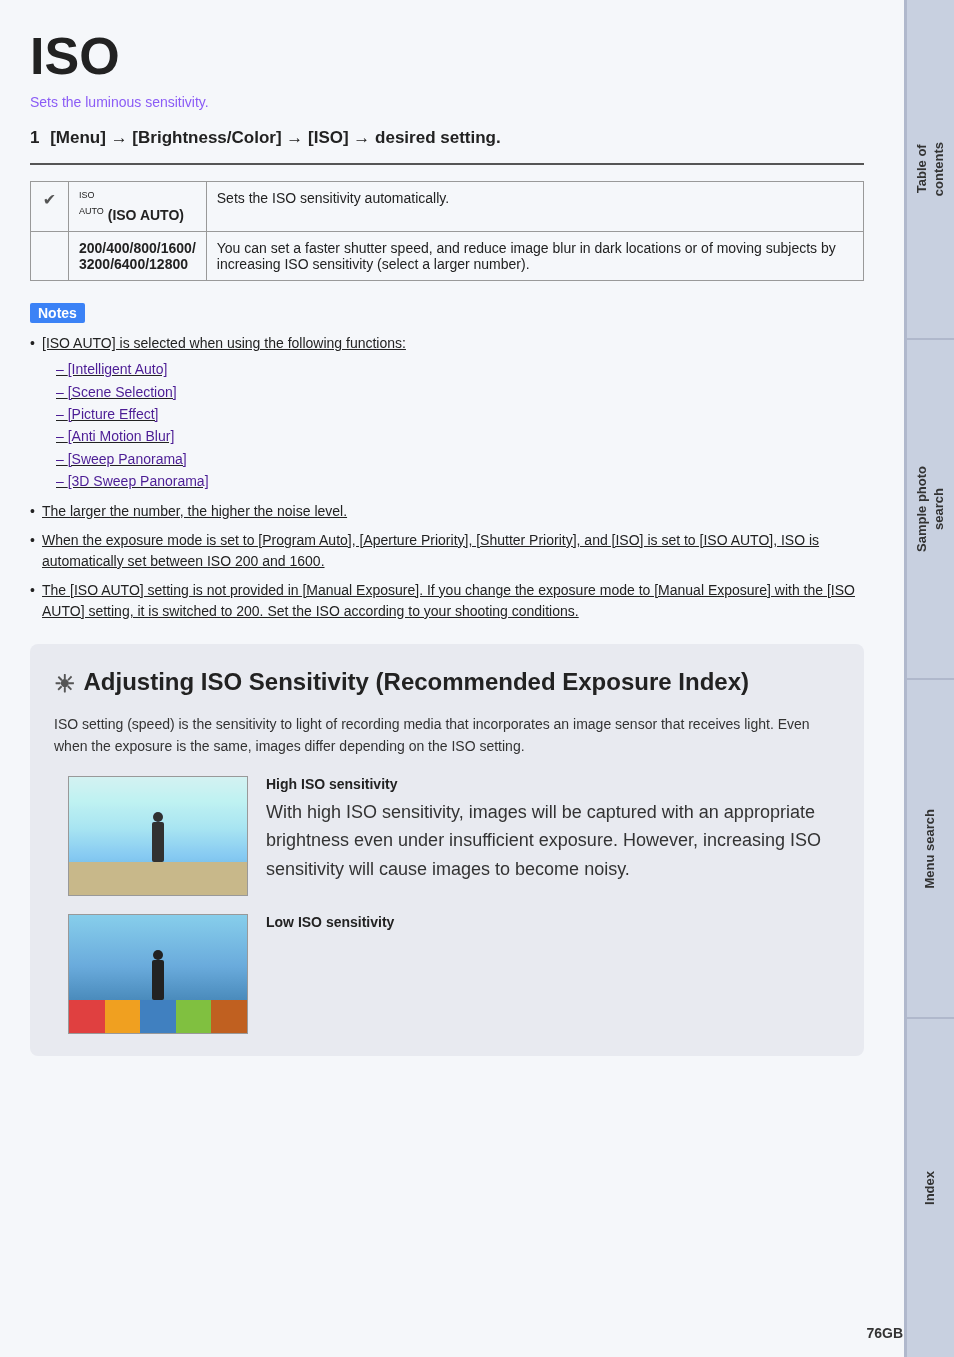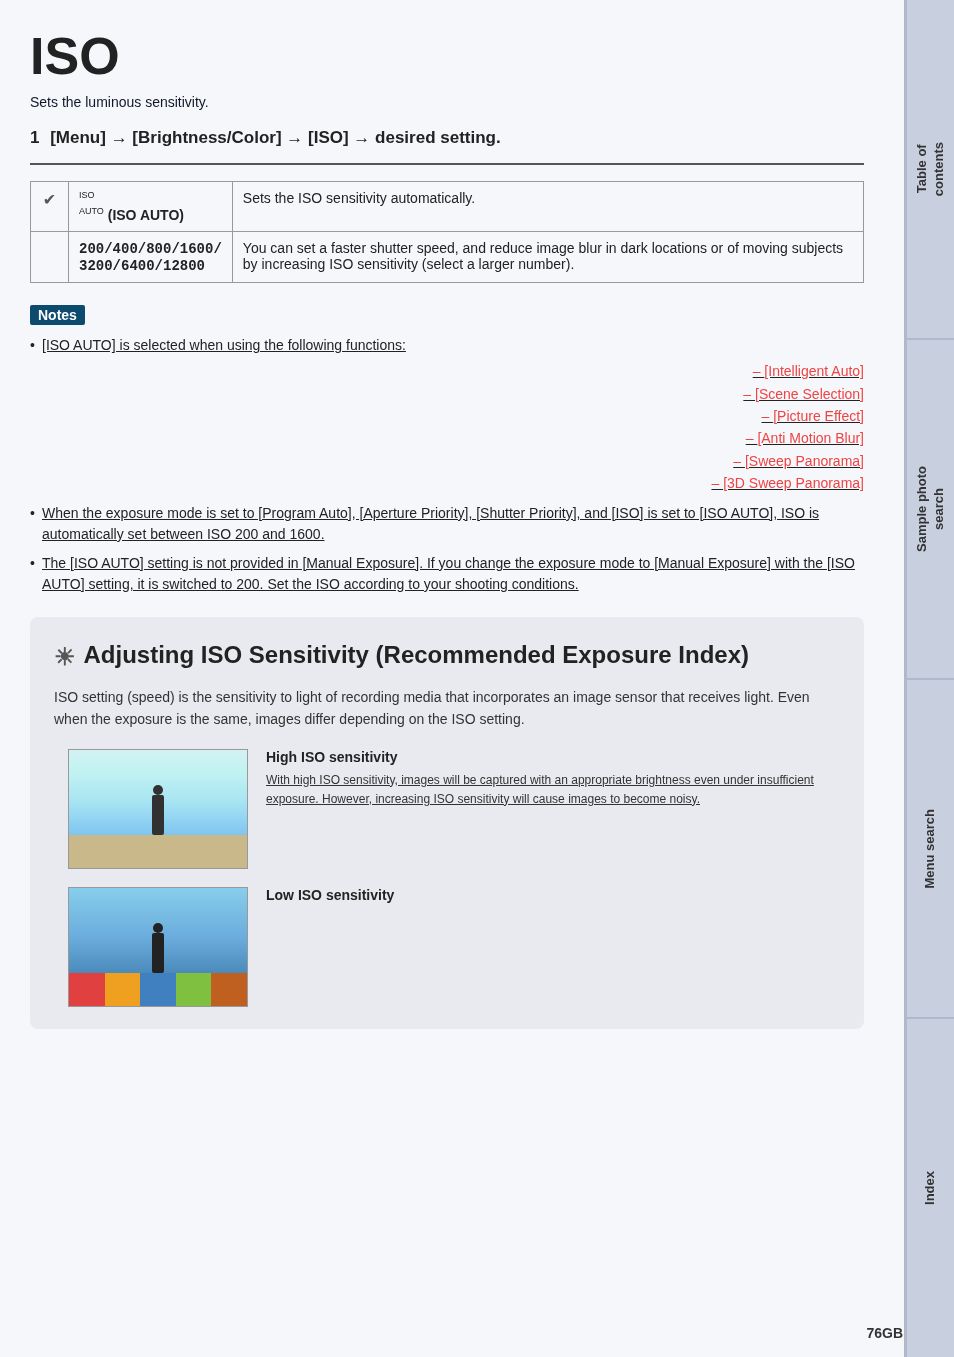--- a/index.html
+++ b/index.html
@@ -19,21 +19,21 @@
     }
     .page-title {
       font-size: 52px;
       font-weight: bold;
       color: #222;
       margin-bottom: 12px;
       line-height: 1;
     }
     .subtitle {
       font-size: 14px;
-      color: #0f172a;
+      color: #8b5cf6;
       margin-bottom: 18px;
     }
     .step-line {
       font-size: 17px;
       font-weight: bold;
       color: #222;
       margin-bottom: 16px;
       border-bottom: 2px solid #555;
       padding-bottom: 15px;
     }
@@ -65,24 +65,23 @@
       font-size: 14px;
     }
     .iso-auto-top {
       font-size: 9px;
       font-weight: normal;
       vertical-align: super;
     }
     .iso-values {
       font-weight: bold;
       font-size: 14px;
-      font-family: Liberation Mono, monospace;
     }
     .notes-badge {
-      background: #0c4a6e;
+      background: #3b82f6;
       color: white;
       font-size: 14px;
       font-weight: bold;
       padding: 2px 8px;
       display: inline-block;
       margin-bottom: 10px;
       border-radius: 2px;
     }
     .notes-section {
       margin-bottom: 22px;
@@ -105,23 +104,22 @@
       position: absolute;
       left: 0;
     }
     .notes-section .sub-list {
       list-style: none;
       padding-left: 14px;
       margin-top: 4px;
     }
     .notes-section .sub-list li {
       font-size: 14px;
-      color: #ef4444;
+      color: #4c1d95;
       line-height: 1.6;
-      text-align: right;
     }
     .notes-section .sub-list li::before {
       content: "– ";
     }
     .adjusting-box {
       background: #e8eaf0;
       border-radius: 8px;
       padding: 22px 24px;
       margin-top: 10px;
       margin-bottom: 20px;
@@ -220,24 +218,23 @@
     .sensitivity-text {
       flex: 1;
     }
     .sensitivity-title {
       font-weight: bold;
       font-size: 14px;
       margin-bottom: 6px;
       color: #222;
     }
     .sensitivity-desc {
-      font-size: 12px;
+      font-size: 18px;
       color: #333;
       line-height: 1.6;
-      text-decoration: underline;
     }
     .page-number {
       position: absolute;
       bottom: 16px;
       right: 1px;
       font-size: 14px;
       color: #333;
       font-weight: bold;
     }
     .sidebar {
@@ -318,20 +315,21 @@
         [ISO AUTO] is selected when using the following functions:
         <ul class="sub-list">
           <li>[Intelligent Auto]</li>
           <li>[Scene Selection]</li>
           <li>[Picture Effect]</li>
           <li>[Anti Motion Blur]</li>
           <li>[Sweep Panorama]</li>
           <li>[3D Sweep Panorama]</li>
         </ul>
       </li>
+      <li>The larger the number, the higher the noise level.</li>
       <li>When the exposure mode is set to [Program Auto], [Aperture Priority], [Shutter Priority], and [ISO] is set to [ISO AUTO], ISO is automatically set between ISO 200 and 1600.</li>
       <li>The [ISO AUTO] setting is not provided in [Manual Exposure]. If you change the exposure mode to [Manual Exposure] with the [ISO AUTO] setting, it is switched to 200. Set the ISO according to your shooting conditions.</li>
     </ul>
   </div>
 
   <div class="adjusting-box">
     <div class="adjusting-title">
       <span class="sun-icon">☀</span>
       <span>Adjusting ISO Sensitivity (Recommended Exposure Index)</span>
     </div>

